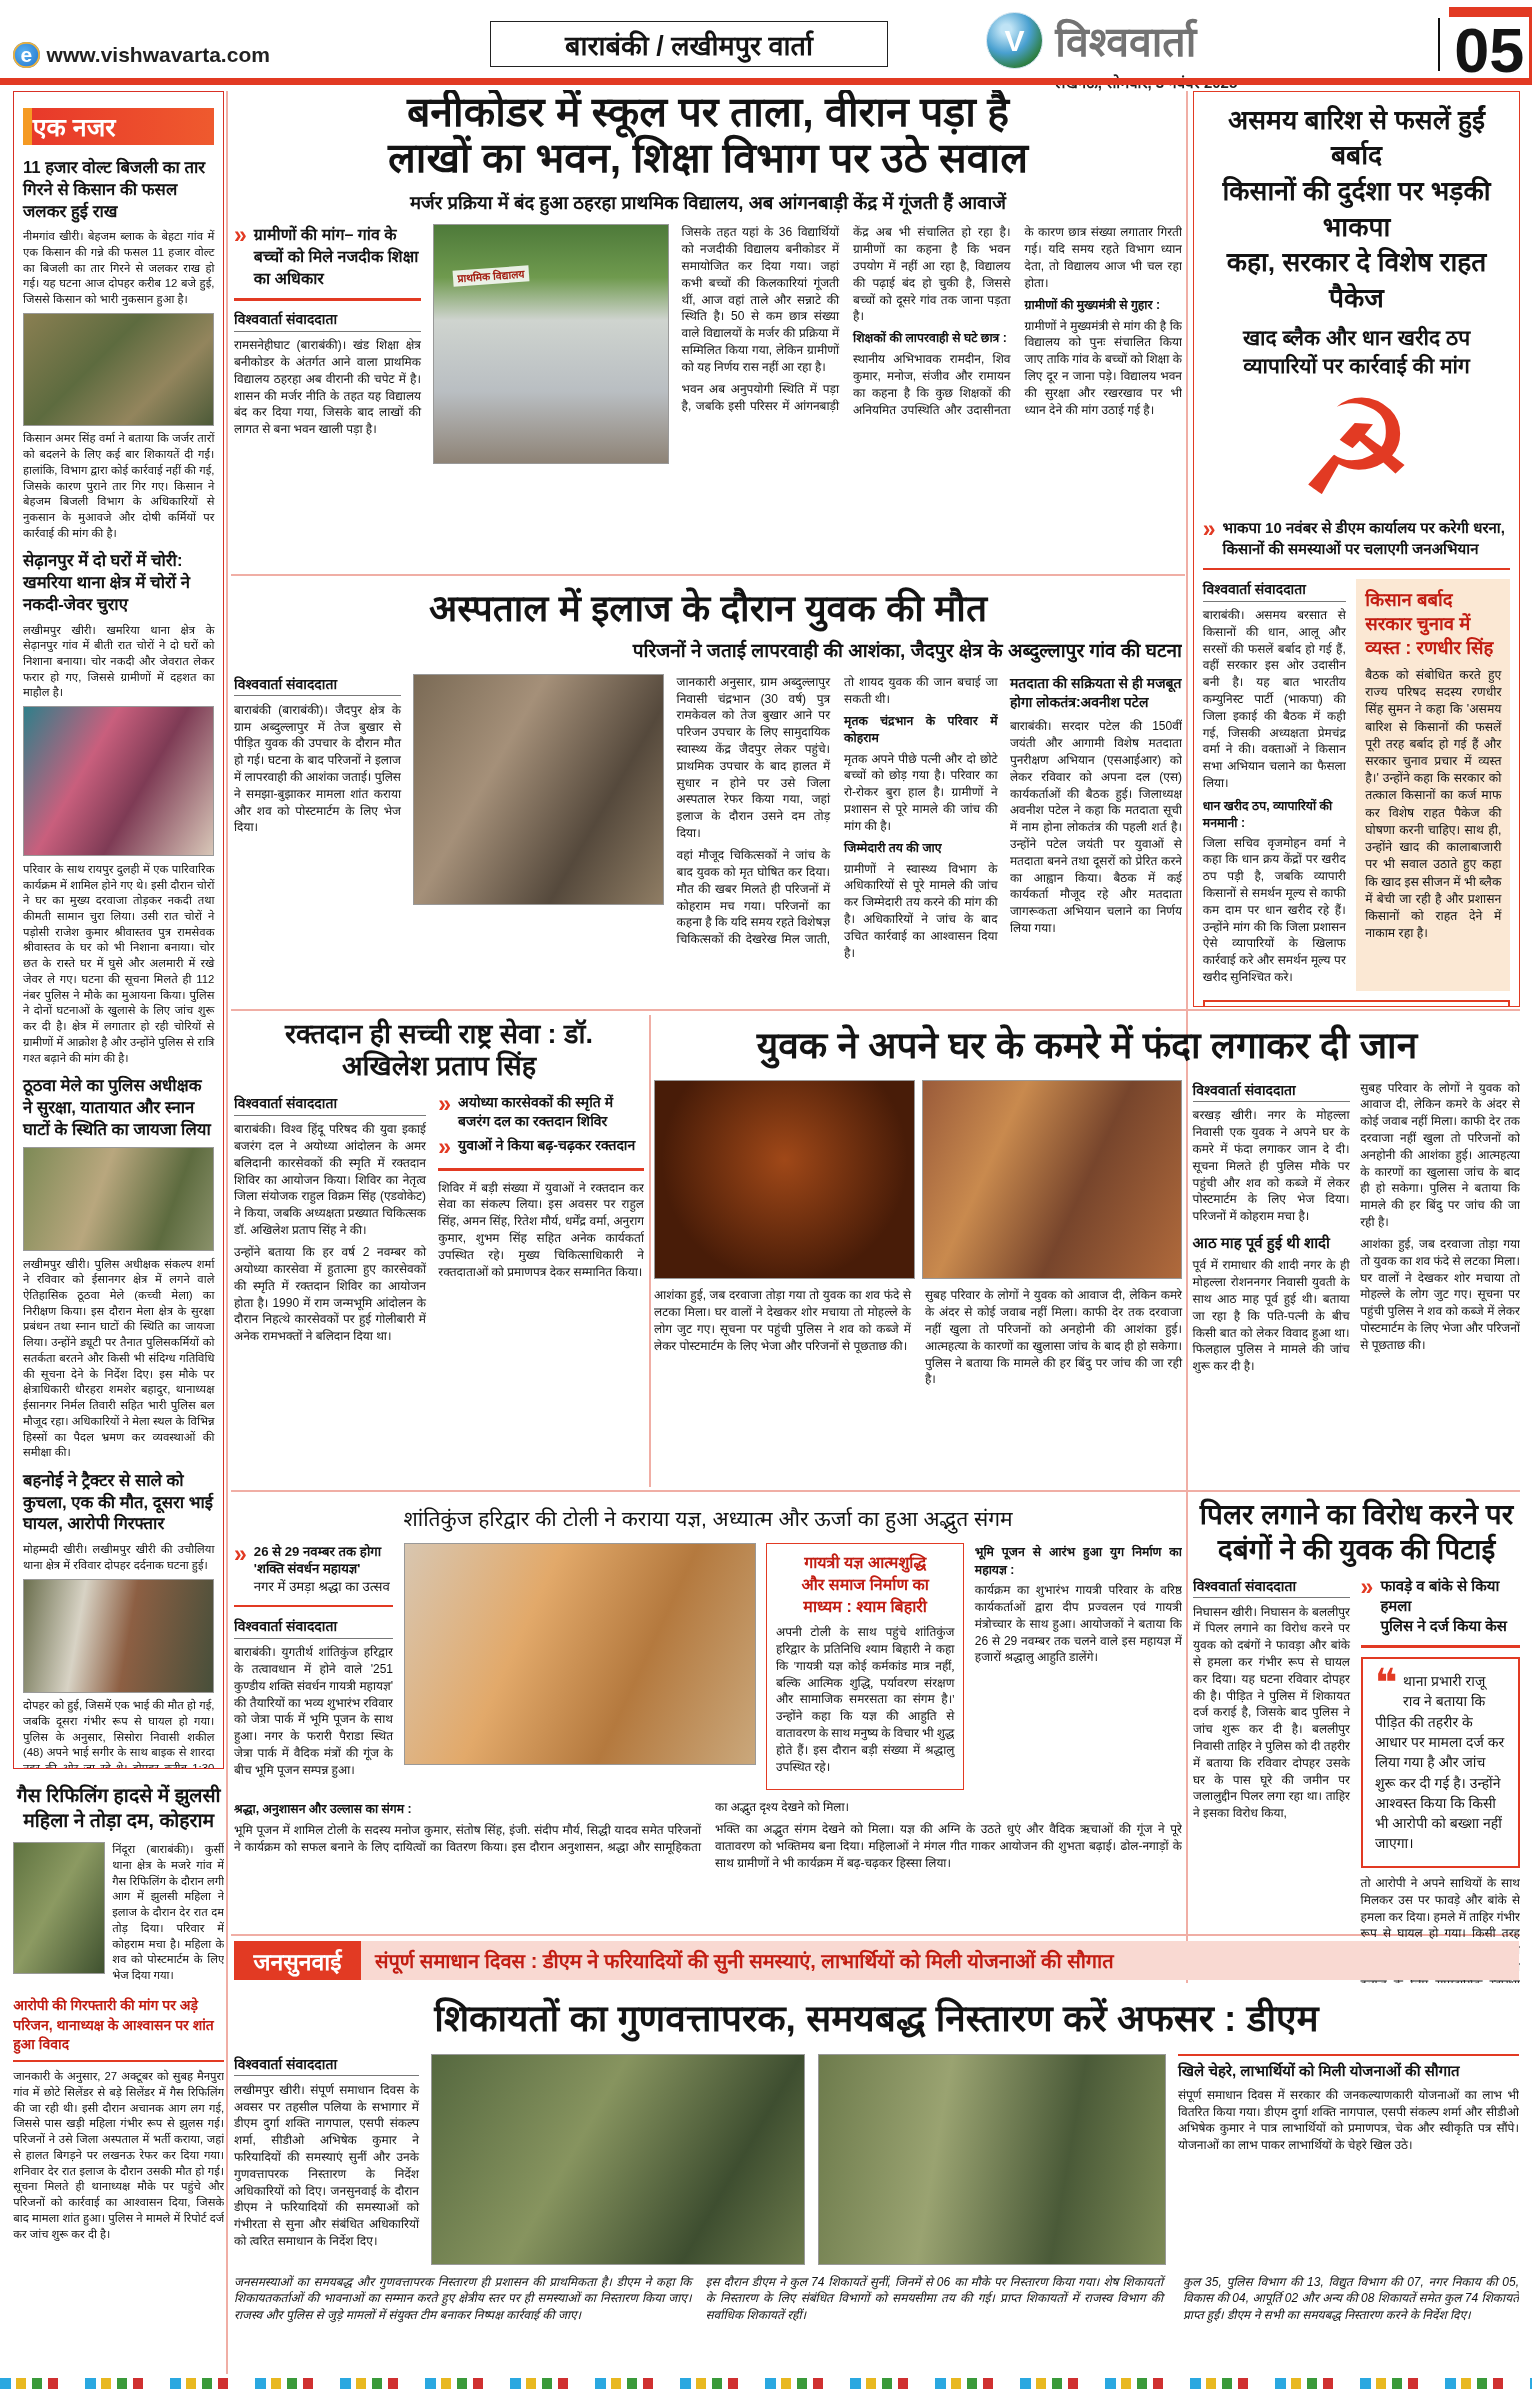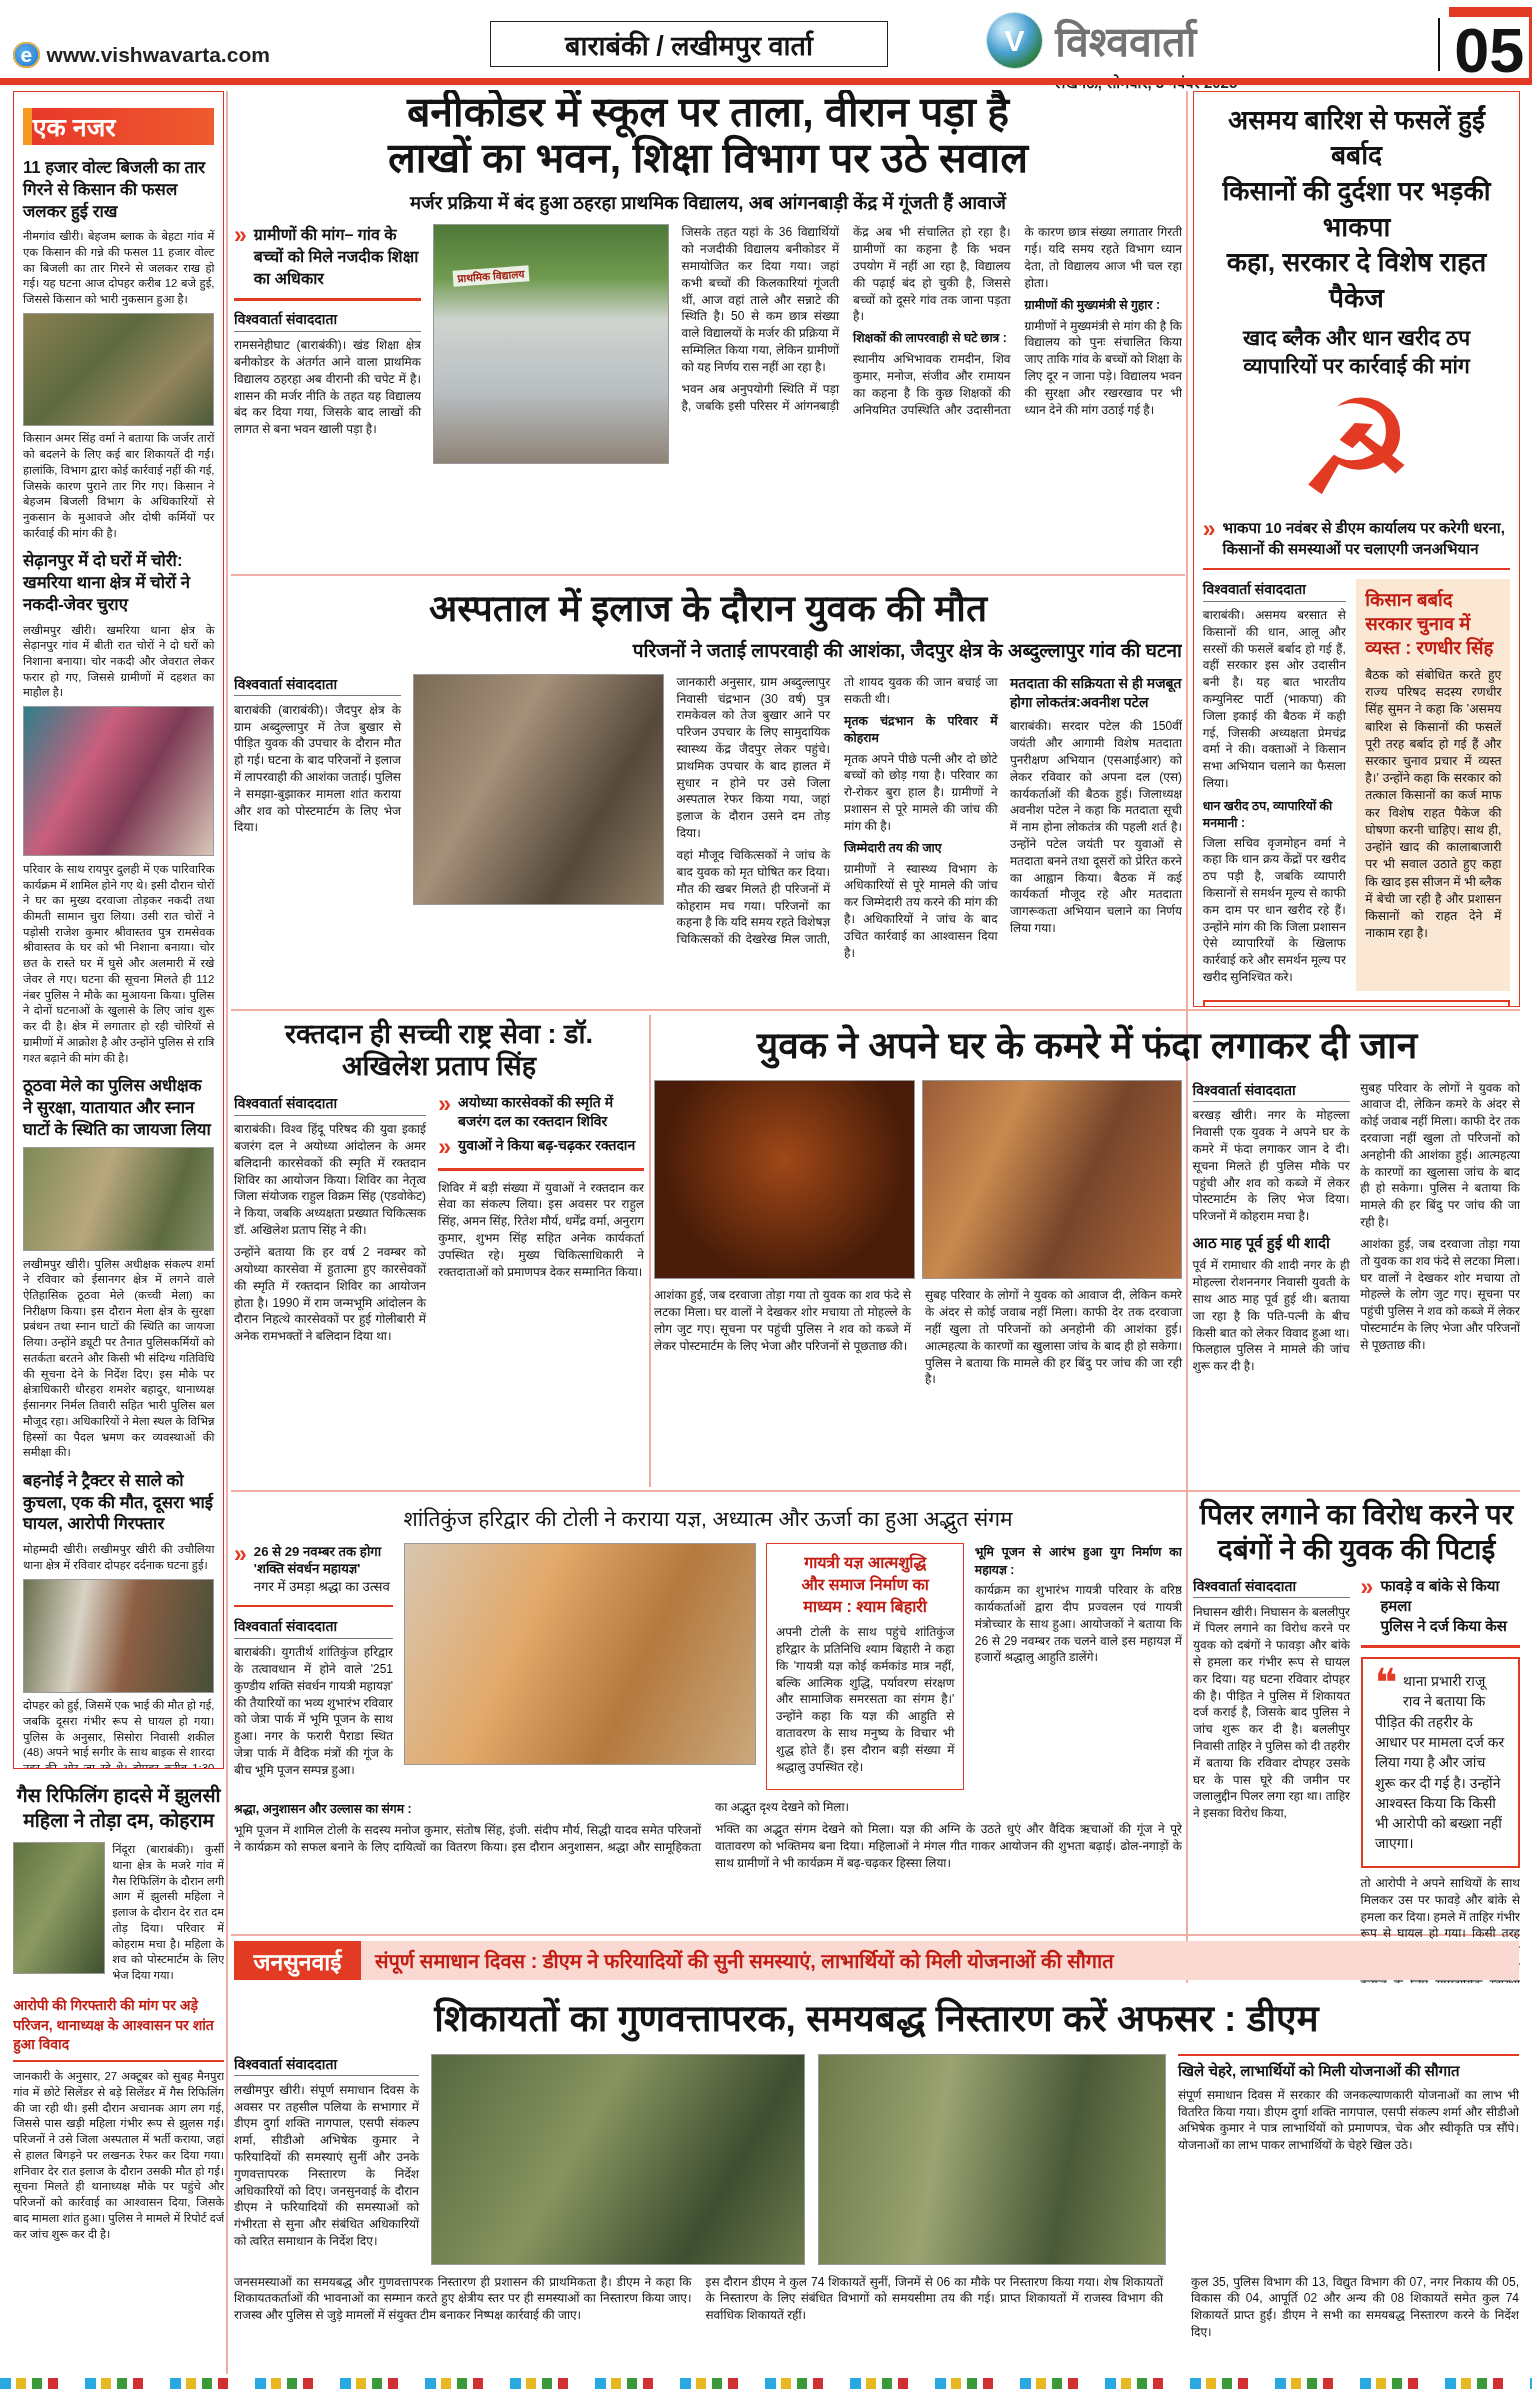--- a/index.html
+++ b/index.html
@@ -247,21 +247,21 @@
         <div class="byline">विश्ववार्ता संवाददाता</div>
         <p class="body just">बाराबंकी। युगतीर्थ शांतिकुंज हरिद्वार के तत्वावधान में होने वाले '251 कुण्डीय शक्ति संवर्धन गायत्री महायज्ञ' की तैयारियों का भव्य शुभारंभ रविवार को जेत्रा पार्क में भूमि पूजन के साथ हुआ। नगर के फरारी पैराडा स्थित जेत्रा पार्क में वैदिक मंत्रों की गूंज के बीच भूमि पूजन सम्पन्न हुआ।</p>
       </div>
       <div class="ph" style="width:352px;height:222px;flex:none;background:linear-gradient(115deg,#d8c6b0,#e2a96a 35%,#b4793e 65%,#caa87c);"></div>
       <div style="width:198px;flex:none;border:1.8px solid var(--red);padding:8.8px;box-sizing:border-box;">
         <h4 class="ctr redhead" style="font-size:16px;line-height:1.35;">
           <span>गायत्री यज्ञ आत्मशुद्धि</span><br>
           <span>और समाज निर्माण का</span><br>
           <span>माध्यम : श्याम बिहारी</span>
         </h4>
-        <p class="body just" style="margin-top:7px;">अपनी टोली के साथ पहुंचे शांतिकुंज हरिद्वार के प्रतिनिधि श्याम बिहारी ने कहा कि 'गायत्री यज्ञ कोई कर्मकांड मात्र नहीं, बल्कि आत्मिक शुद्धि, पर्यावरण संरक्षण और सामाजिक समरसता का संगम है।' उन्होंने कहा कि यज्ञ की आहुति से वातावरण के साथ मनुष्य के विचार भी शुद्ध होते हैं। इस दौरान बड़ी संख्या में श्रद्धालु उपस्थित रहे।</p>
+        <p class="body just" style="margin-top:7px;font-family:Liberation Serif, serif;">अपनी टोली के साथ पहुंचे शांतिकुंज हरिद्वार के प्रतिनिधि श्याम बिहारी ने कहा कि 'गायत्री यज्ञ कोई कर्मकांड मात्र नहीं, बल्कि आत्मिक शुद्धि, पर्यावरण संरक्षण और सामाजिक समरसता का संगम है।' उन्होंने कहा कि यज्ञ की आहुति से वातावरण के साथ मनुष्य के विचार भी शुद्ध होते हैं। इस दौरान बड़ी संख्या में श्रद्धालु उपस्थित रहे।</p>
       </div>
       <div style="flex:1;" class="body just">
         <div class="ih">भूमि पूजन से आरंभ हुआ युग निर्माण का महायज्ञ :</div>
         <p>कार्यक्रम का शुभारंभ गायत्री परिवार के वरिष्ठ कार्यकर्ताओं द्वारा दीप प्रज्वलन एवं गायत्री मंत्रोच्चार के साथ हुआ। आयोजकों ने बताया कि 26 से 29 नवम्बर तक चलने वाले इस महायज्ञ में हजारों श्रद्धालु आहुति डालेंगे।</p>
       </div>
     </div>
     <div class="cols2 body just" style="margin-top:8.8px;">
       <div class="ih">श्रद्धा, अनुशासन और उल्लास का संगम :</div>
       <p>भूमि पूजन में शामिल टोली के सदस्य मनोज कुमार, संतोष सिंह, इंजी. संदीप मौर्य, सिद्धी यादव समेत परिजनों ने कार्यक्रम को सफल बनाने के लिए दायित्वों का वितरण किया। इस दौरान अनुशासन, श्रद्धा और सामूहिकता का अद्भुत दृश्य देखने को मिला।</p>
       <p>भक्ति का अद्भुत संगम देखने को मिला। यज्ञ की अग्नि के उठते धुएं और वैदिक ऋचाओं की गूंज ने पूरे वातावरण को भक्तिमय बना दिया। महिलाओं ने मंगल गीत गाकर आयोजन की शुभता बढ़ाई। ढोल-नगाड़ों के साथ ग्रामीणों ने भी कार्यक्रम में बढ़-चढ़कर हिस्सा लिया।</p>
@@ -347,21 +347,21 @@
         <div class="byline">विश्ववार्ता संवाददाता</div>
         <p class="body just">लखीमपुर खीरी। संपूर्ण समाधान दिवस के अवसर पर तहसील पलिया के सभागार में डीएम दुर्गा शक्ति नागपाल, एसपी संकल्प शर्मा, सीडीओ अभिषेक कुमार ने फरियादियों की समस्याएं सुनीं और उनके गुणवत्तापरक निस्तारण के निर्देश अधिकारियों को दिए। जनसुनवाई के दौरान डीएम ने फरियादियों की समस्याओं को गंभीरता से सुना और संबंधित अधिकारियों को त्वरित समाधान के निर्देश दिए।</p>
       </div>
       <div class="ph" style="width:374px;height:211px;flex:none;background:linear-gradient(120deg,#55683f,#87945f 40%,#3e4e30 75%,#6d7b4c);"></div>
       <div class="ph" style="width:348px;height:211px;flex:none;background:linear-gradient(100deg,#6d7b4c,#9aa371 35%,#4a5a38 70%,#7d8a56);"></div>
       <div style="flex:1;">
         <h4 style="font-size:15px;line-height:1.35;margin-bottom:5.3px;border-top:2.6px solid var(--red);padding-top:5.3px;">खिले चेहरे, लाभार्थियों को मिली योजनाओं की सौगात</h4>
         <p class="body just">संपूर्ण समाधान दिवस में सरकार की जनकल्याणकारी योजनाओं का लाभ भी वितरित किया गया। डीएम दुर्गा शक्ति नागपाल, एसपी संकल्प शर्मा और सीडीओ अभिषेक कुमार ने पात्र लाभार्थियों को प्रमाणपत्र, चेक और स्वीकृति पत्र सौंपे। योजनाओं का लाभ पाकर लाभार्थियों के चेहरे खिल उठे।</p>
       </div>
     </div>
-    <div style="display:flex;gap:28px;margin-top:8.8px;">
+    <div style="display:flex;gap:20px;margin-top:8.8px;font-style:italic;">
       <div class="cols2 body just" style="width:929px;flex:none;">
         <p>जनसमस्याओं का समयबद्ध और गुणवत्तापरक निस्तारण ही प्रशासन की प्राथमिकता है। डीएम ने कहा कि शिकायतकर्ताओं की भावनाओं का सम्मान करते हुए क्षेत्रीय स्तर पर ही समस्याओं का निस्तारण किया जाए। राजस्व और पुलिस से जुड़े मामलों में संयुक्त टीम बनाकर निष्पक्ष कार्रवाई की जाए।</p>
         <p>इस दौरान डीएम ने कुल 74 शिकायतें सुनीं, जिनमें से 06 का मौके पर निस्तारण किया गया। शेष शिकायतों के निस्तारण के लिए संबंधित विभागों को समयसीमा तय की गई। प्राप्त शिकायतों में राजस्व विभाग की सर्वाधिक शिकायतें रहीं।</p>
       </div>
       <p class="body just" style="flex:1;">कुल 35, पुलिस विभाग की 13, विद्युत विभाग की 07, नगर निकाय की 05, विकास की 04, आपूर्ति 02 और अन्य की 08 शिकायतें समेत कुल 74 शिकायतें प्राप्त हुईं। डीएम ने सभी का समयबद्ध निस्तारण करने के निर्देश दिए।</p>
     </div>
   </section>
 
   <div class="abs strip" style="left:0;top:2378px;width:1532px;height:11.4px;"></div>
 

